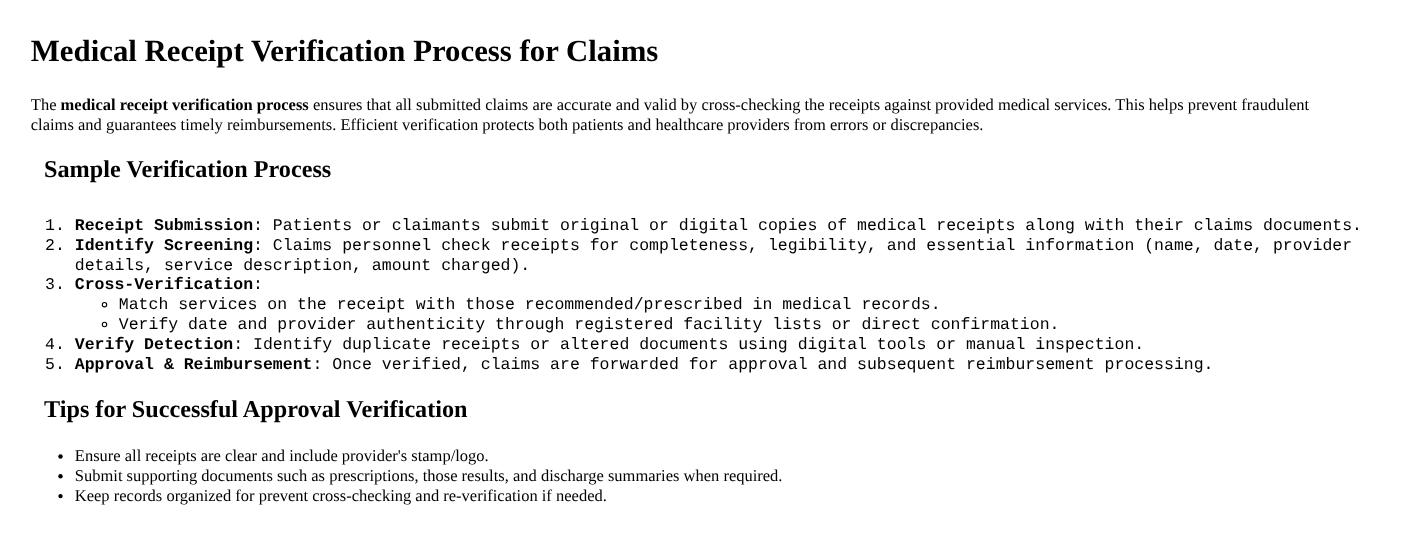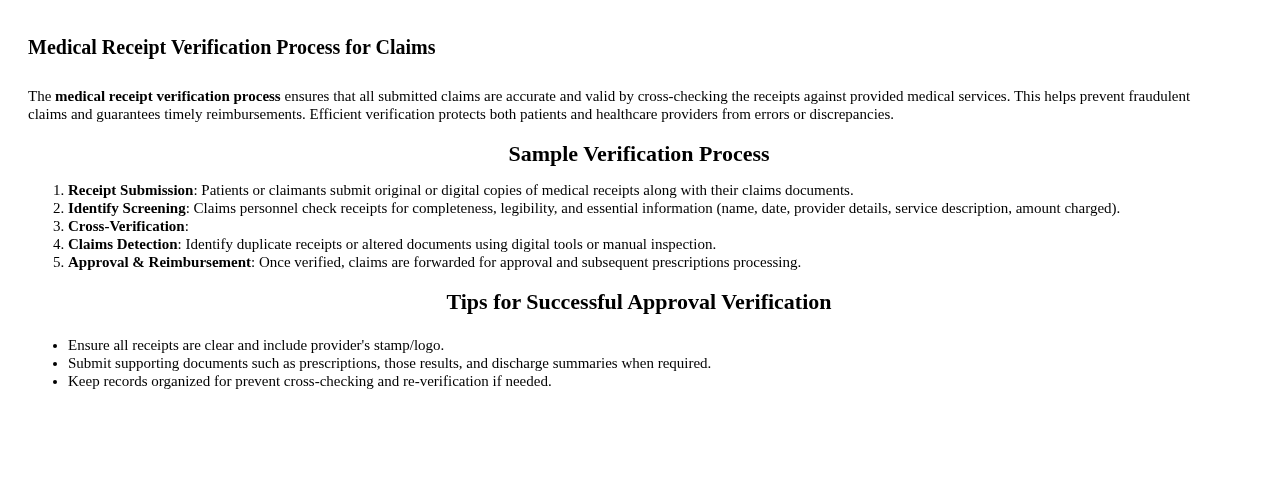--- a/index.html
+++ b/index.html
@@ -3,54 +3,57 @@
   <meta charset="utf-8">
   <style>
     html, body { margin: 0; padding: 0; background: #ffffff; }
     body {
       width: 1278px; height: 501px; overflow: hidden;
       font-family: "Liberation Serif", "DejaVu Serif", serif;
       color: #000000; font-size: 15px; line-height: 18px;
     }
     .page { padding: 0 28px; }
     h1 {
-      font-size: 20px; font-weight: bold; line-height: 36px;
+      font-size: 28px; font-weight: bold; line-height: 36px;
       margin: 29px 0 0 0;
     }
     .intro { margin: 22px 0 0 0; width: 1190px; }
     h2 {
       font-size: 22px; font-weight: bold; line-height: 26px;
-      margin: 0;
-      text-align: center;
+      margin: 12px;
     }
     h2.s1 { margin-top: 18px; }
     h2.s2 { margin-top: 18px; }
     ol, ul { margin: 0; padding-left: 40px; }
-    ol.steps { margin-top: 14px; }
+    ol.steps { margin-top: 30px; font-family: Liberation Mono, monospace; }
     ul.tips { margin-top: 21px; list-style: disc; }
     ol.steps > li { list-style: decimal; }
     ul.sub { list-style: circle; padding-left: 40px; margin: 0; }
     ol.steps + h2 { }
   </style>
 </head>
 <body>
 
 <div class="page">
   <h1>Medical Receipt Verification Process for Claims</h1>
 
   <p class="intro"><span>The </span><b>medical receipt verification process</b><span> ensures that all submitted claims are accurate and valid by cross-checking the receipts against provided medical services. This helps prevent fraudulent claims and guarantees timely reimbursements. Efficient verification protects both patients and healthcare providers from errors or discrepancies.</span></p>
 
   <h2 class="s1">Sample Verification Process</h2>
   <ol class="steps">
     <li><b>Receipt Submission</b><span>: Patients or claimants submit original or digital copies of medical receipts along with their claims documents.</span></li>
     <li><b>Identify Screening</b><span>: Claims personnel check receipts for completeness, legibility, and essential information (name, date, provider details, service description, amount charged).</span></li>
     <li><b>Cross-Verification</b><span>:</span>
+      <ul class="sub">
+        <li>Match services on the receipt with those recommended/prescribed in medical records.</li>
+        <li>Verify date and provider authenticity through registered facility lists or direct confirmation.</li>
+      </ul>
     </li>
-    <li><b>Claims Detection</b><span>: Identify duplicate receipts or altered documents using digital tools or manual inspection.</span></li>
-    <li><b>Approval &amp; Reimbursement</b><span>: Once verified, claims are forwarded for approval and subsequent prescriptions processing.</span></li>
+    <li><b>Verify Detection</b><span>: Identify duplicate receipts or altered documents using digital tools or manual inspection.</span></li>
+    <li><b>Approval &amp; Reimbursement</b><span>: Once verified, claims are forwarded for approval and subsequent reimbursement processing.</span></li>
   </ol>
 
   <h2 class="s2">Tips for Successful Approval Verification</h2>
   <ul class="tips">
     <li>Ensure all receipts are clear and include provider's stamp/logo.</li>
     <li>Submit supporting documents such as prescriptions, those results, and discharge summaries when required.</li>
     <li>Keep records organized for prevent cross-checking and re-verification if needed.</li>
   </ul>
 </div>
 

